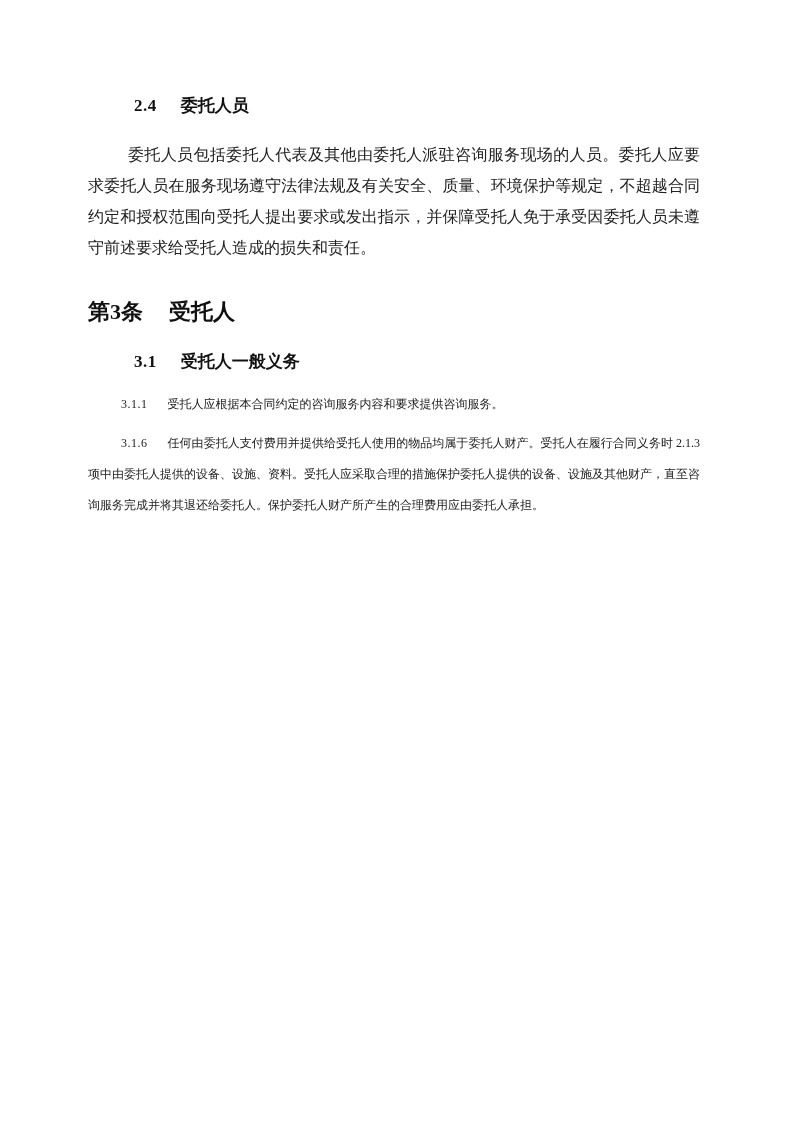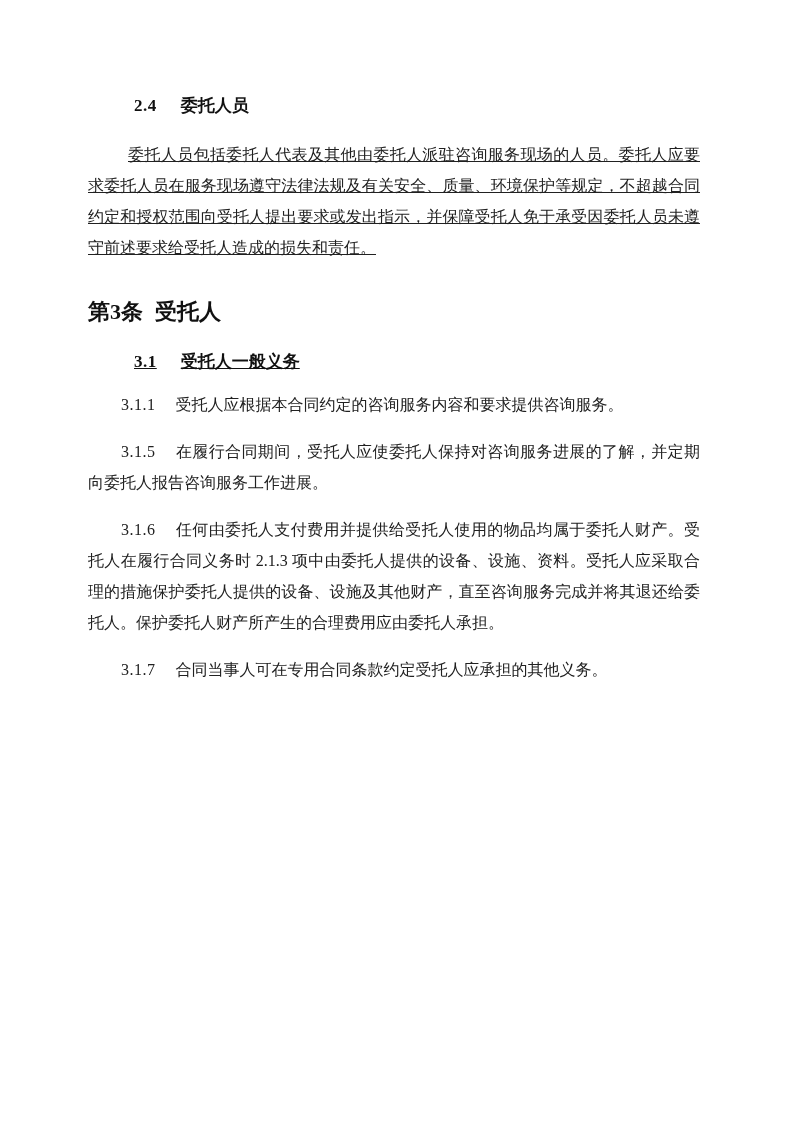--- a/index.html
+++ b/index.html
@@ -36,51 +36,49 @@
   }
   
   .chapter-heading {
     margin: 36px 0 26px 0;
     font-size: 22px;
     font-weight: bold;
     color: #111111;
     line-height: 26px;
   }
   .chapter-heading .num {
-    margin-right: 12px;
+    margin-right: 26px;
   }
   .section-heading-mid {
     margin: 0 0 16px 46px;
     font-size: 17px;
     font-weight: bold;
     color: #111111;
     line-height: 22px;
-    text-decoration: underline;
   }
   .section-heading-mid .num {
     margin-right: 24px;
     letter-spacing: 0.5px;
   }
   
   .para {
     margin: 0 0 8px 0;
     font-size: 16px;
     line-height: 31px;
     text-align: justify;
     text-indent: 40px;
     color: #212121;
   }
   .para-lead {
     margin-bottom: 0;
-    text-decoration: underline;
   }
   
   .clause {
-    margin: 16px 0 8px 0;
-    font-size: 16px;
+    margin: 0 0 8px 0;
+    font-size: 12px;
     line-height: 31px;
     text-align: justify;
     text-indent: 33px;
     color: #212121;
   }
   .clause .num {
     margin-right: 20px;
     letter-spacing: 0.5px;
   }
   .clause-last {
@@ -109,24 +107,22 @@
 
     <h2 class="chapter-heading"><span class="num">第3条</span><span>受托人</span></h2>
 
     <h3 class="section-heading-mid"><span class="num">3.1</span><span>受托人一般义务</span></h3>
 
     <p class="clause"><span class="num">3.1.1</span><span>受托人应根据本合同约定的咨询服务内容和要求提供咨询服务。</span></p>
 
 
 
 
-    <p class="clause"><span class="num">3.1.5</span><span>在履行合同期间，受托人应使委托人保持对咨询服务进展的了解，并定期向委托人报告咨询服务工作进展。</span></p>
 
     <p class="clause"><span class="num">3.1.6</span><span>任何由委托人支付费用并提供给受托人使用的物品均属于委托人财产。受托人在履行合同义务时 2.1.3 项中由委托人提供的设备、设施、资料。受托人应采取合理的措施保护委托人提供的设备、设施及其他财产，直至咨询服务完成并将其退还给委托人。保护委托人财产所产生的合理费用应由委托人承担。</span></p>
 
-    <p class="clause clause-last"><span class="num">3.1.7</span><span>合同当事人可在专用合同条款约定受托人应承担的其他义务。</span></p>
 
 
 
   </div>
 
   <div class="page-number">12</div>
 </div>
 
 </body></html>

